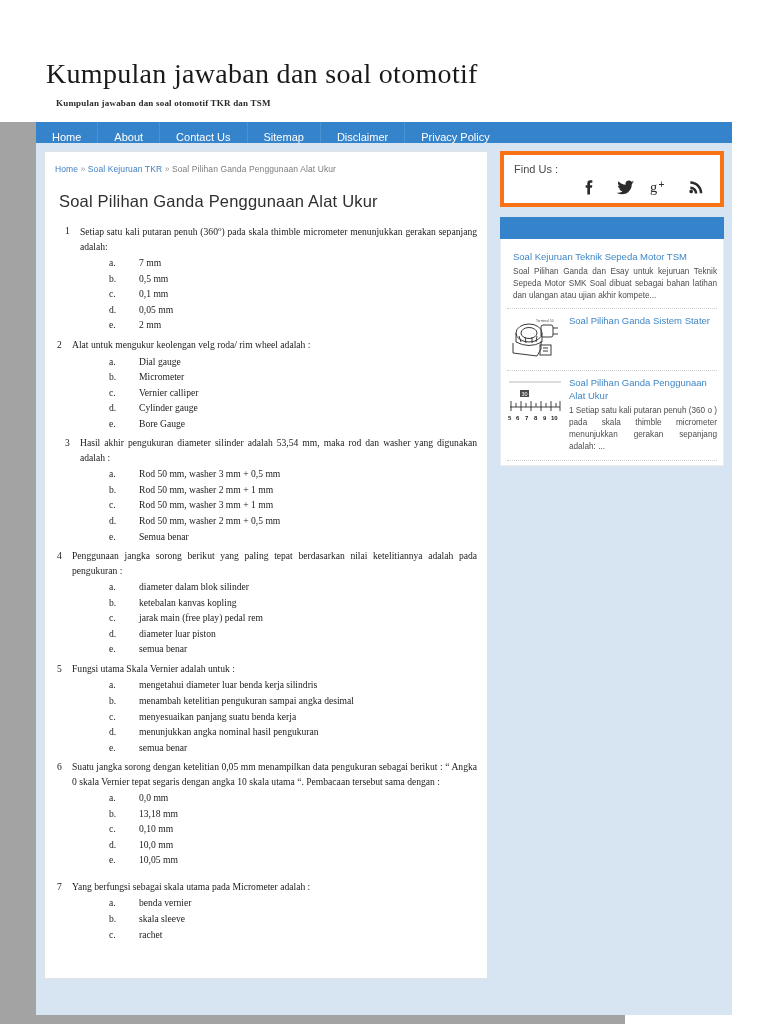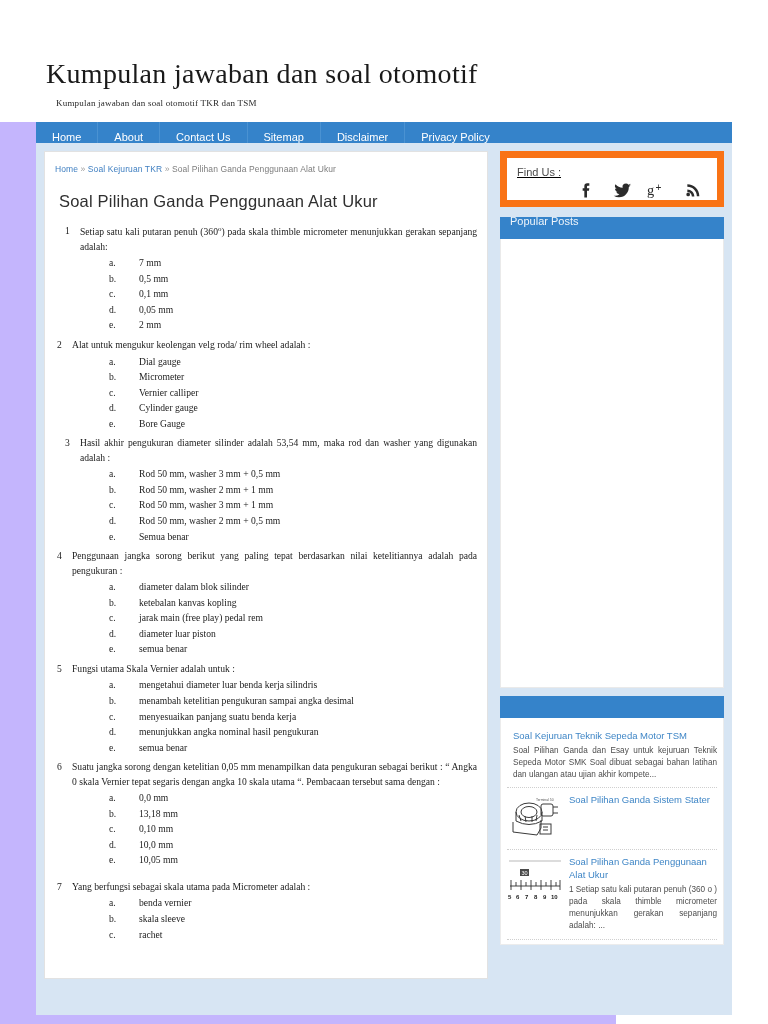--- a/index.html
+++ b/index.html
@@ -10,21 +10,22 @@
     width: 768px;
     height: 1024px;
     background: #ffffff;
     font-family: "Liberation Sans", sans-serif;
     overflow: hidden;
   }
   .page {
     position: relative;
     width: 616px;
     height: 1024px;
-    background: #c4b5fd;
+    background: #a3a3a3;
+    padding-left: 9px;
   }
 
   
   .masthead {
     position: absolute;
     left: 0; top: 0;
     width: 768px;
     height: 122px;
     background: #ffffff;
   }
@@ -39,21 +40,21 @@
     letter-spacing: 0.3px;
     white-space: nowrap;
     margin: 0;
   }
   .site-tagline {
     position: absolute;
     left: 56px;
     top: 98px;
     font-family: "Liberation Serif", serif;
     font-size: 9px;
-    font-weight: normal;
+    font-weight: bold;
     color: #2a2a2a;
     letter-spacing: 0.2px;
     white-space: nowrap;
   }
 
   
   .navbar {
     position: absolute;
     left: 36px;
     top: 122px;
@@ -166,24 +167,23 @@
   
   .sidebar {
     position: absolute;
     left: 464px;
     top: 8px;
     width: 224px;
     height: 856px;
   }
   .widget {
     background: #ffffff;
-    border: 7px solid #f97316;
+    border: 4px solid #f97316;
     box-sizing: border-box;
     margin-bottom: 10px;
-    text-decoration: underline;
   }
   .widget-findus {
     position: relative;
     height: 56px;
     padding: 8px 10px 0 10px;
   }
   .findus-label {
     font-size: 11px;
     color: #4a4a4a;
   }
@@ -539,25 +539,20 @@
           <span class="social">
             <svg viewBox="0 0 24 24" width="20" height="20" aria-hidden="true">
                 <path fill="#2b2b2b" d="M5 19.5a2.2 2.2 0 1 1 0-4.4 2.2 2.2 0 0 1 0 4.4z"></path>
                 <path fill="#2b2b2b" d="M4 11.3v3a5.4 5.4 0 0 1 5.4 5.4h3c0-4.6-3.8-8.4-8.4-8.4z"></path>
                 <path fill="#2b2b2b" d="M4 5.2v3c6.3 0 11.4 5.1 11.4 11.4h3C18.4 11.7 12 5.2 4 5.2z"></path>
               </svg>
           </span>
         </div>
       </div>
 
-      <div class="widget-popular">
-        <div class="pw-ghost">Popular Posts</div>
-        <div class="pw-bar"></div>
-        <div class="pw-body"></div>
-      </div>
 
       <div class="widget-recent">
         <div class="rw-bar"></div>
         <div class="rw-body">
 
           <div class="post-item">
             <div class="post-thumb no-img"></div>
             <div class="post-meta">
               <a class="post-link">Soal Kejuruan Teknik Sepeda Motor TSM</a>
               <div class="post-snippet">Soal Pilihan Ganda dan Esay untuk kejuruan Teknik Sepeda Motor SMK Soal dibuat sebagai bahan latihan dan ulangan atau ujian akhir kompete...</div>

